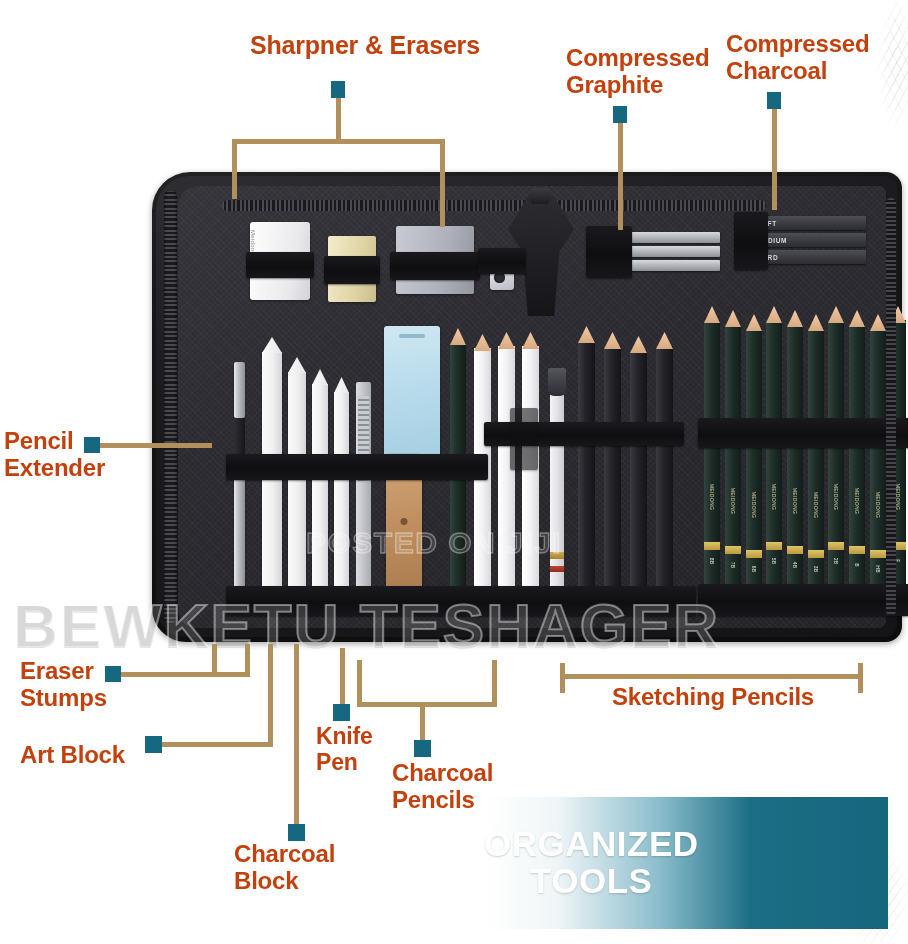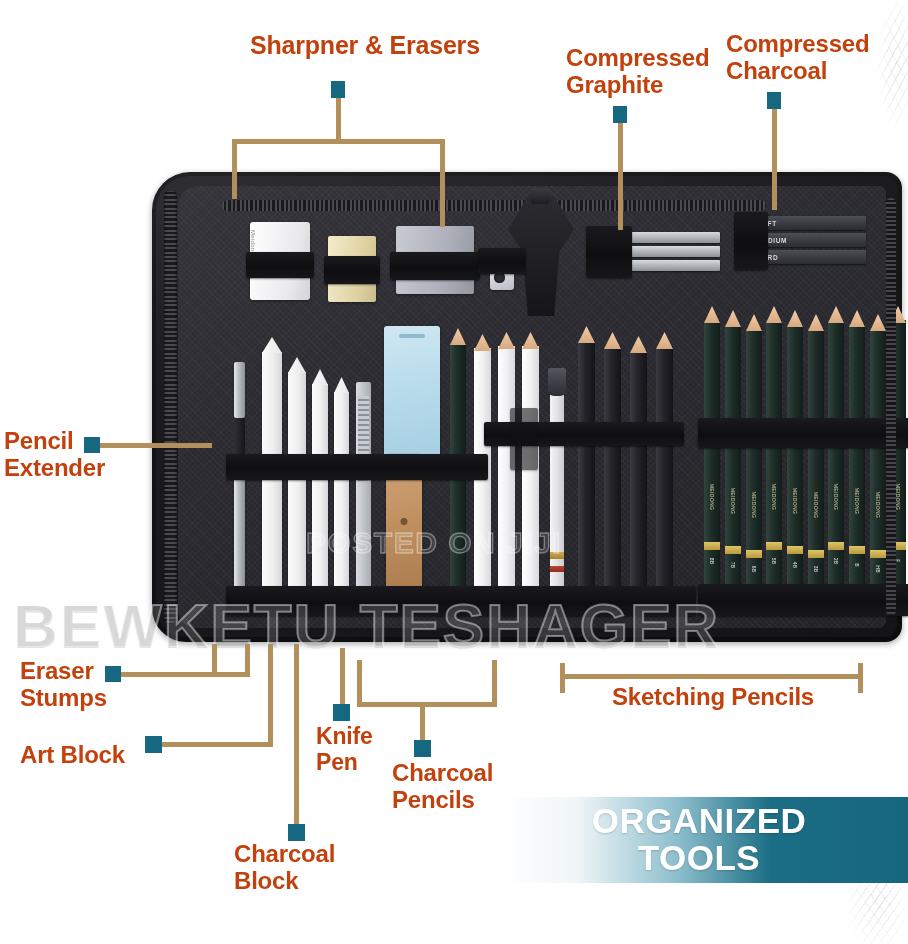--- a/index.html
+++ b/index.html
@@ -135,24 +135,24 @@
   .wm{position:absolute;pointer-events:none;font-weight:bold;white-space:nowrap;}
   .wm-big{left:13px;top:590px;font-size:62px;letter-spacing:2px;
     color:rgba(255,255,255,.17);
     -webkit-text-stroke:2px rgba(255,255,255,.42);
     text-shadow:0 1px 0 rgba(0,0,0,.18);}
   .wm-small{left:306px;top:526px;font-size:30px;letter-spacing:1.5px;
     color:rgba(255,255,255,.12);
     -webkit-text-stroke:1.3px rgba(255,255,255,.36);}
 
   
-  #badge{position:absolute;left:504px;top:797px;width:404px;height:86px;
+  #badge{position:absolute;left:484px;top:797px;width:404px;height:132px;
     background:linear-gradient(to right, rgba(255,255,255,0) 0%, rgba(226,238,242,.55) 18%,
       rgba(120,178,195,.88) 44%, #1b6e85 66%, #16667e 100%);
-    display:flex;align-items:center;justify-content:center;}
+    display:flex;align-items:center;justify-content:flex-start;}
   #badge .btxt{color:#ffffff;font-weight:bold;font-size:35px;line-height:1.05;
     text-align:center;padding-right:14px;letter-spacing:.5px;white-space:pre-line;
     text-shadow:0 1px 2px rgba(0,0,0,.18);}
 </style>
 </head>
 <body>
 
 <div id="stage">
 
   <div class="sketch-tex tex-tr"></div>

